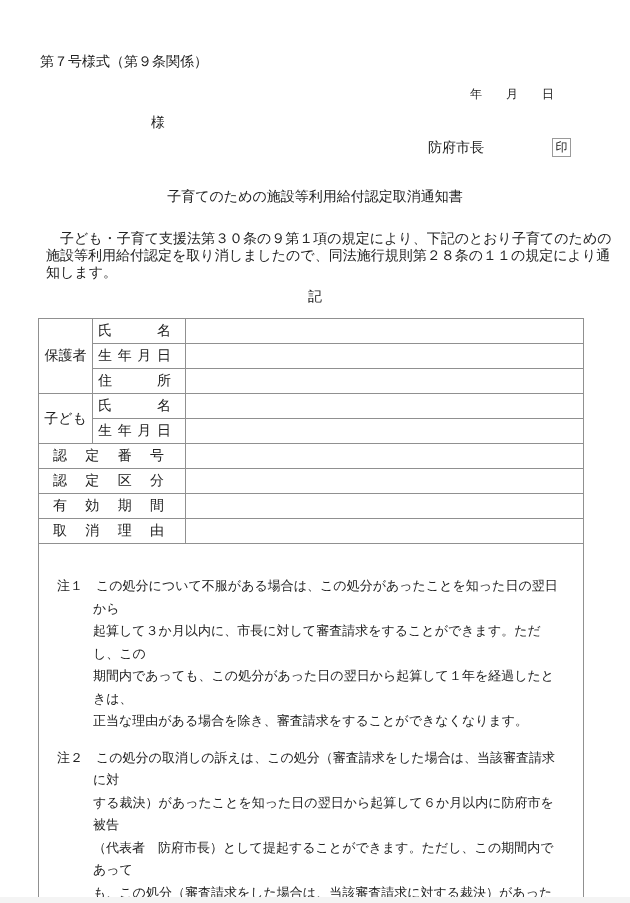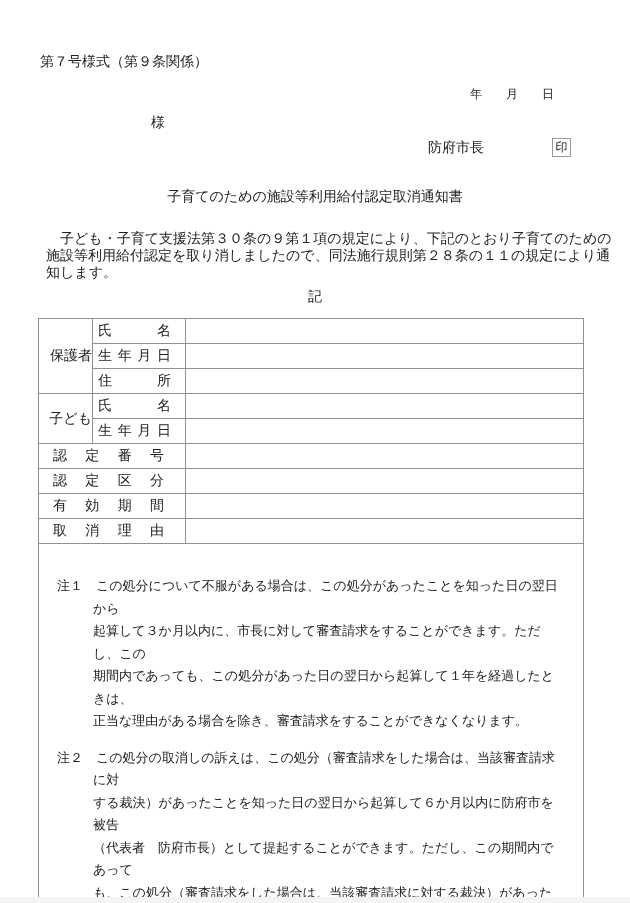--- a/index.html
+++ b/index.html
@@ -38,21 +38,21 @@
     border-collapse:collapse;
     table-layout:fixed;
     font-size:14px;
   }
   .form-table td {
     border:1px solid #909090;
     padding:0;
     height:24px;
     overflow:hidden;
   }
-  .form-table td.group { text-align:right; }
+  .form-table td.group { text-align:center; }
   .form-table td.lbl   { padding-left:5px;  padding-right:14px; }
   .form-table td.lbl2  { padding-left:14px; padding-right:21px; }
   .jc { display:flex; justify-content:space-between; }
   .form-table td.notes {
     height:250px;
     vertical-align:top;
     padding:17px 8px 0 4px;
     font-size:13px;
   }
   .notes p {

